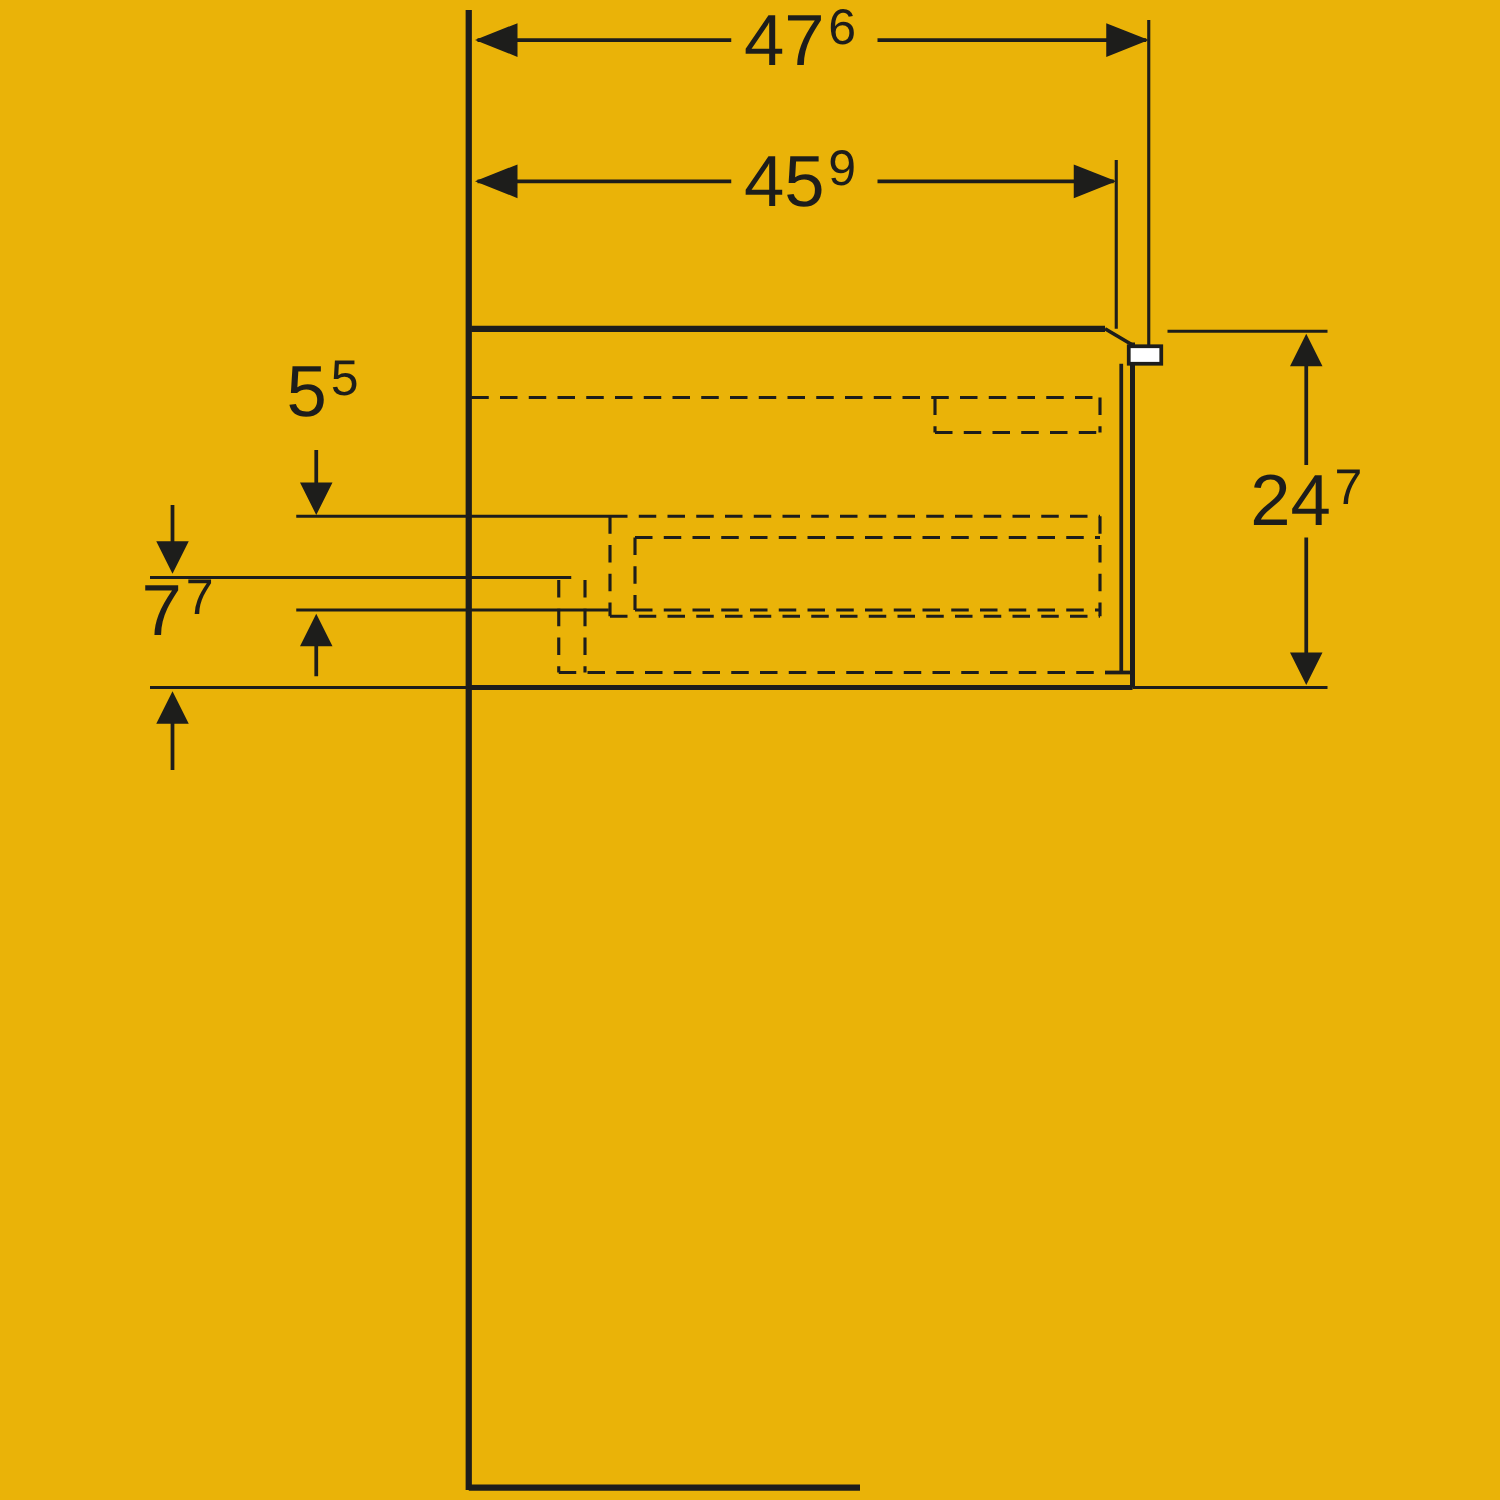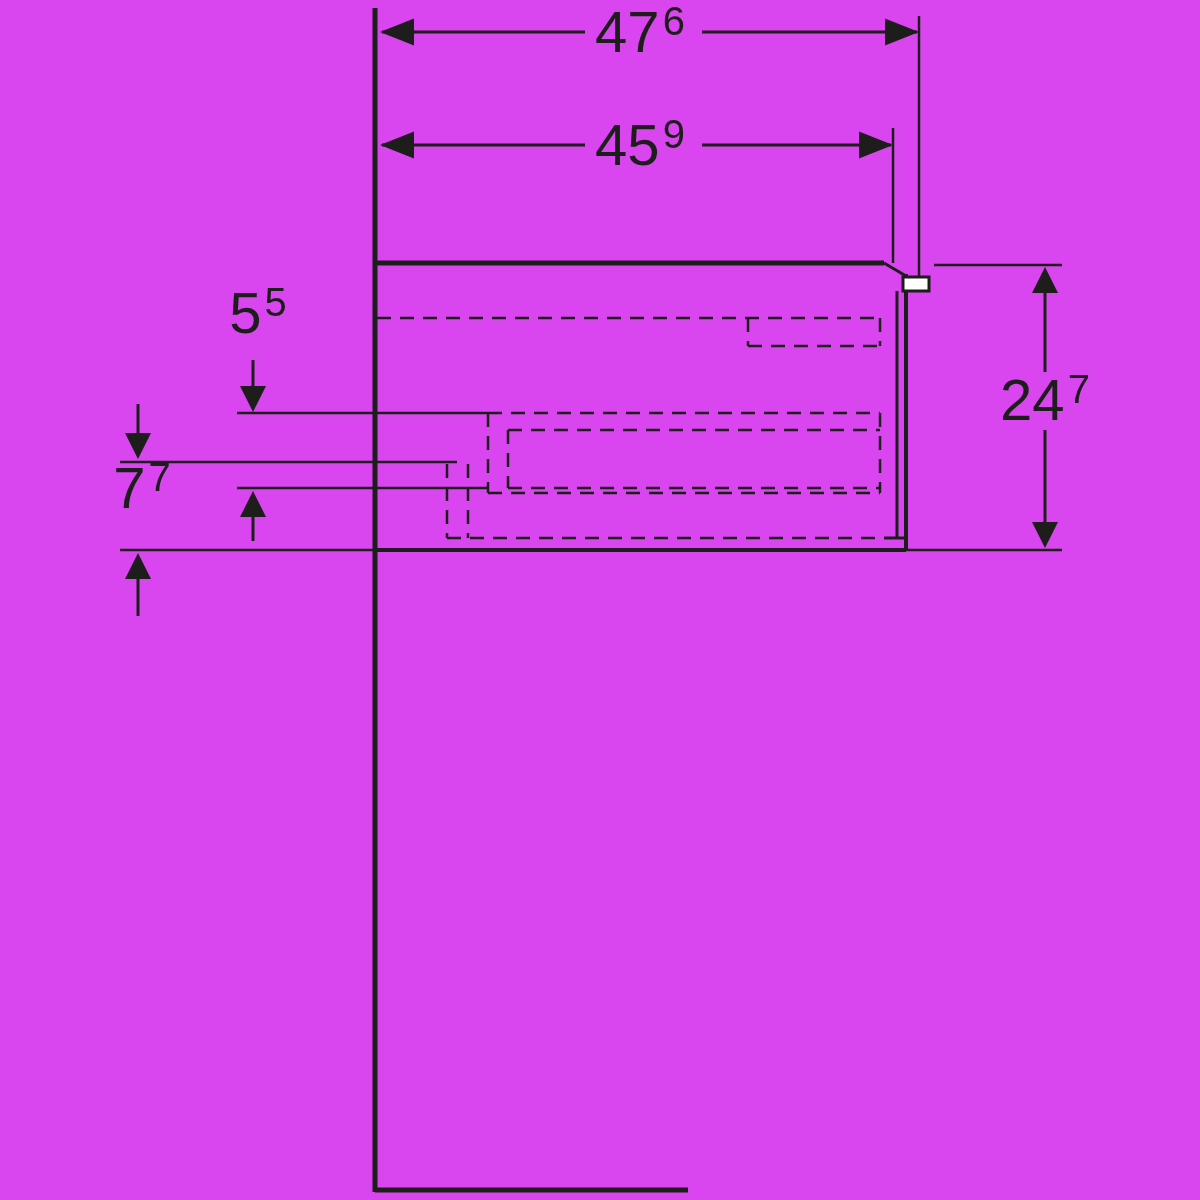--- a/index.html
+++ b/index.html
@@ -4,21 +4,21 @@
 <style>
   html, body {
     margin: 0;
     padding: 0;
     background: #ffffff;
   }
   .canvas {
     position: relative;
     width: 1200px;
     height: 1200px;
-    background: #d946ef;
+    background: #eab308;
     overflow: hidden;
   }
   svg { display: block; }
 
   .ln   { stroke: #1d1d1b; fill: none; stroke-linecap: butt; }
   .w5   { stroke-width: 5; }
   .w4   { stroke-width: 4; }
   .w3   { stroke-width: 3; }
   .w25  { stroke-width: 2.5; }
   .dash { stroke-dasharray: 14 9; stroke-width: 2.5; }

